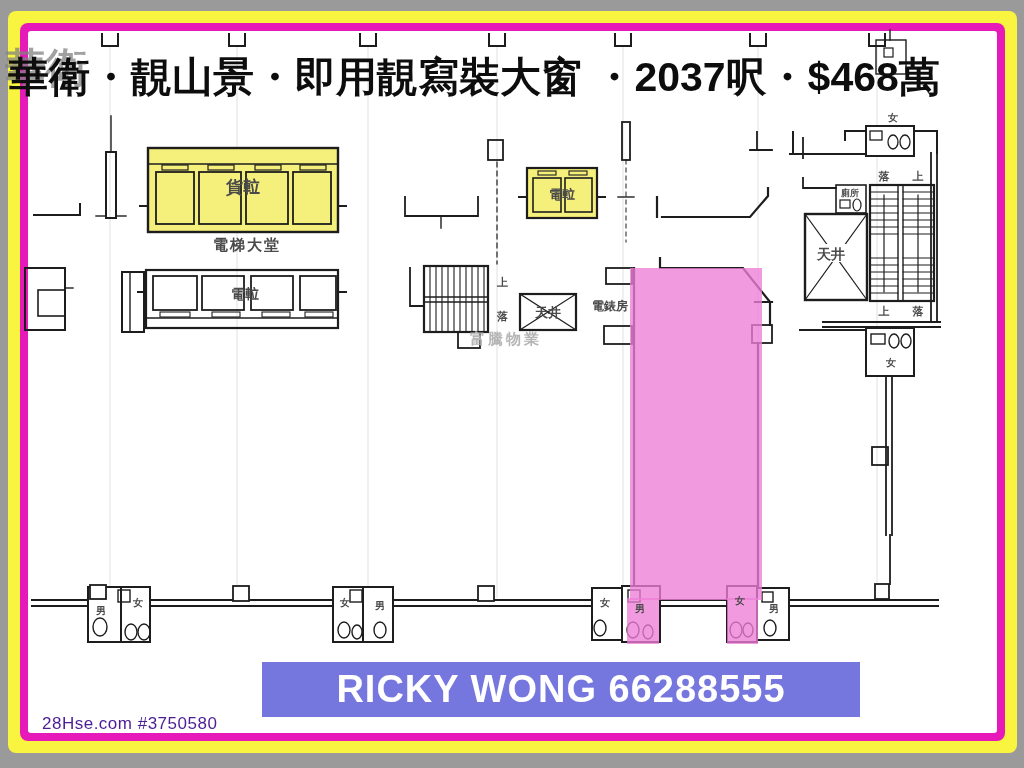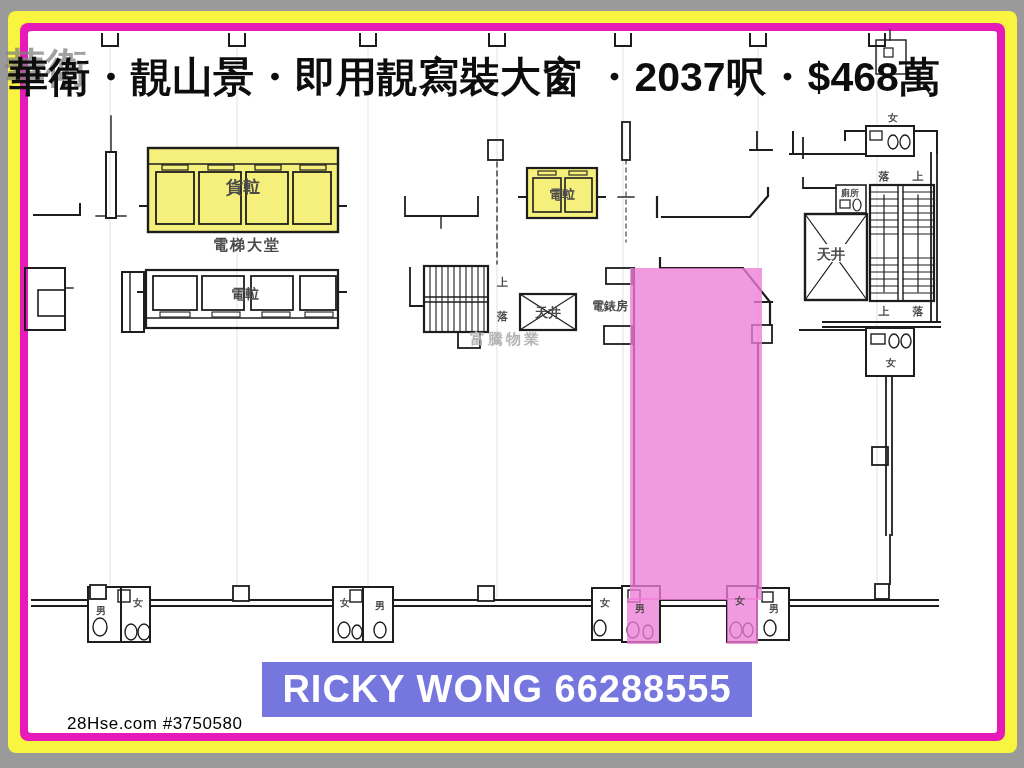--- a/index.html
+++ b/index.html
@@ -25,31 +25,31 @@
   .headline{
     position:absolute;left:8px;top:50px;width:1024px;z-index:5;
     text-align:left;
     font-size:41px;font-weight:800;color:#0d0d0d;
     letter-spacing:0px;white-space:nowrap;
   }
   .headline .ghosted{
     text-shadow:-3px -9px 0 rgba(130,130,130,.75);
   }
   .agent-banner{
-    position:absolute;left:262px;top:662px;width:490px;height:55px;z-index:6;
+    position:absolute;left:262px;top:662px;width:598px;height:55px;z-index:6;
     display:flex;align-items:center;justify-content:center;
     color:#ffffff;font-size:38px;font-weight:bold;letter-spacing:1px;
   }
   .watermark-center{
     position:absolute;left:470px;top:330px;z-index:4;
     font-size:15px;color:#b5b5b5;letter-spacing:3px;font-weight:bold;
   }
   .watermark-corner{
     position:absolute;left:42px;top:714px;z-index:9;
-    font-size:17px;color:#000000;letter-spacing:.5px;margin-left:25px;
+    font-size:17px;color:#4c1d95;letter-spacing:.5px;
   }
 </style>
 </head>
 <body>
 
 <div class="frame-yellow" style="background: rgb(248, 244, 63);">
   <div class="frame-magenta" style="background: rgb(230, 25, 185);">
     <div class="content-white"></div>
   </div>
 </div>

